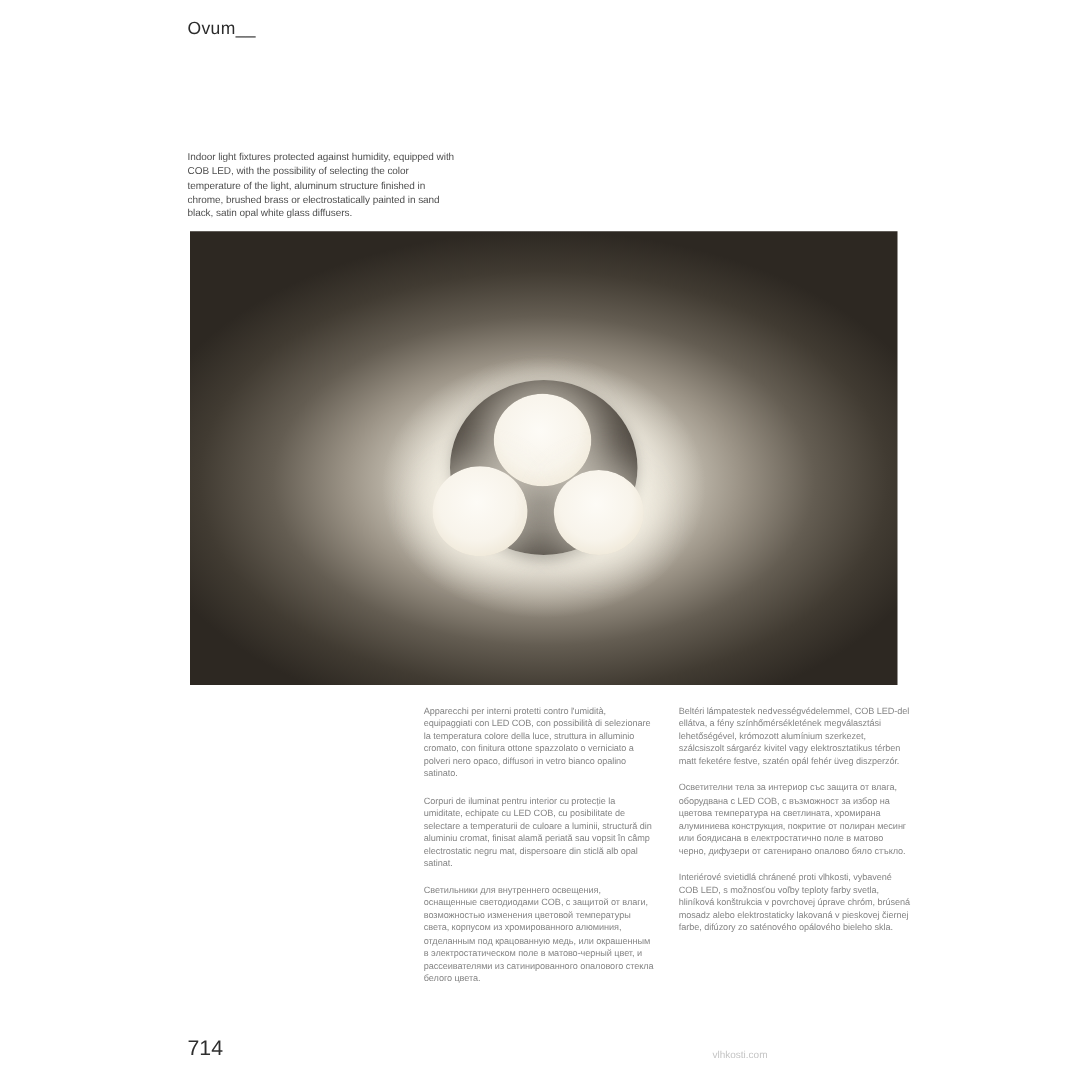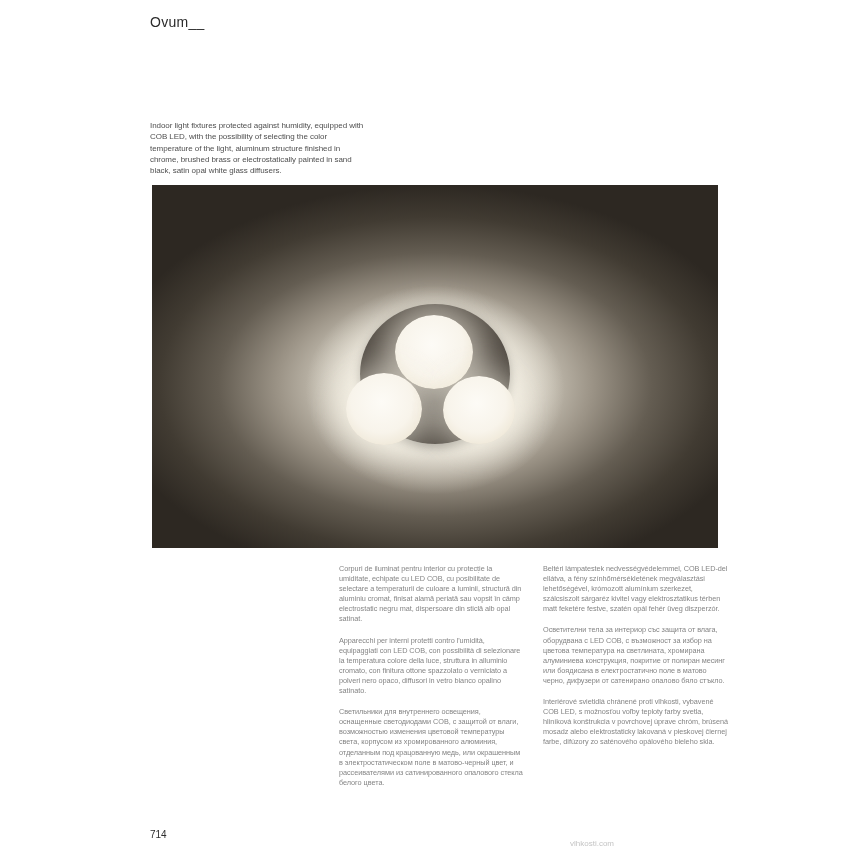--- a/index.html
+++ b/index.html
@@ -104,21 +104,21 @@
     letter-spacing: -0.05px;
   }
   .col p { margin: 0 0 11px 0; }
   .col-left  { left: 339px; width: 184px; }
   .col-right { left: 528px; width: 186px; margin-left: 15px; }
   
   .pagenum {
     position: absolute;
     left: 150px;
     top: 829px;
-    font-size: 10px;
+    font-size: 17px;
     color: #2e2e2e;
   }
   .site {
     position: absolute;
     right: 146px;
     top: 839px;
     font-size: 8px;
     color: #c4c4c4;
   }
 </style>
@@ -134,22 +134,22 @@
 
   <figure class="photo">
     <div class="glow"></div>
     <div class="canopy"></div>
     <div class="sphere sphere-top"></div>
     <div class="sphere sphere-left"></div>
     <div class="sphere sphere-right"></div>
   </figure>
 
   <div class="col col-left">
+    <p>Apparecchi per interni protetti contro l'umidità, equipaggiati con LED COB, con possibilità di selezionare la temperatura colore della luce, struttura in alluminio cromato, con finitura ottone spazzolato o verniciato a polveri nero opaco, diffusori in vetro bianco opalino satinato.</p>
     <p>Corpuri de iluminat pentru interior cu protecție la umiditate, echipate cu LED COB, cu posibilitate de selectare a temperaturii de culoare a luminii, structură din aluminiu cromat, finisat alamă periată sau vopsit în câmp electrostatic negru mat, dispersoare din sticlă alb opal satinat.</p>
-    <p>Apparecchi per interni protetti contro l'umidità, equipaggiati con LED COB, con possibilità di selezionare la temperatura colore della luce, struttura in alluminio cromato, con finitura ottone spazzolato o verniciato a polveri nero opaco, diffusori in vetro bianco opalino satinato.</p>
     <p>Светильники для внутреннего освещения, оснащенные светодиодами COB, с защитой от влаги, возможностью изменения цветовой температуры света, корпусом из хромированного алюминия, отделанным под крацованную медь, или окрашенным в электростатическом поле в матово-черный цвет, и рассеивателями из сатинированного опалового стекла белого цвета.</p>
   </div>
 
   <div class="col col-right">
     <p>Beltéri lámpatestek nedvességvédelemmel, COB LED-del ellátva, a fény színhőmérsékletének megválasztási lehetőségével, krómozott alumínium szerkezet, szálcsiszolt sárgaréz kivitel vagy elektrosztatikus térben matt feketére festve, szatén opál fehér üveg diszperzór.</p>
     <p>Осветителни тела за интериор със защита от влага, оборудвана с LED COB, с възможност за избор на цветова температура на светлината, хромирана алуминиева конструкция, покритие от полиран месинг или боядисана в електростатично поле в матово черно, дифузери от сатенирано опалово бяло стъкло.</p>
     <p>Interiérové svietidlá chránené proti vlhkosti, vybavené COB LED, s možnosťou voľby teploty farby svetla, hliníková konštrukcia v povrchovej úprave chróm, brúsená mosadz alebo elektrostaticky lakovaná v pieskovej čiernej farbe, difúzory zo saténového opálového bieleho skla.</p>
   </div>
 
   <div class="pagenum">714</div>

